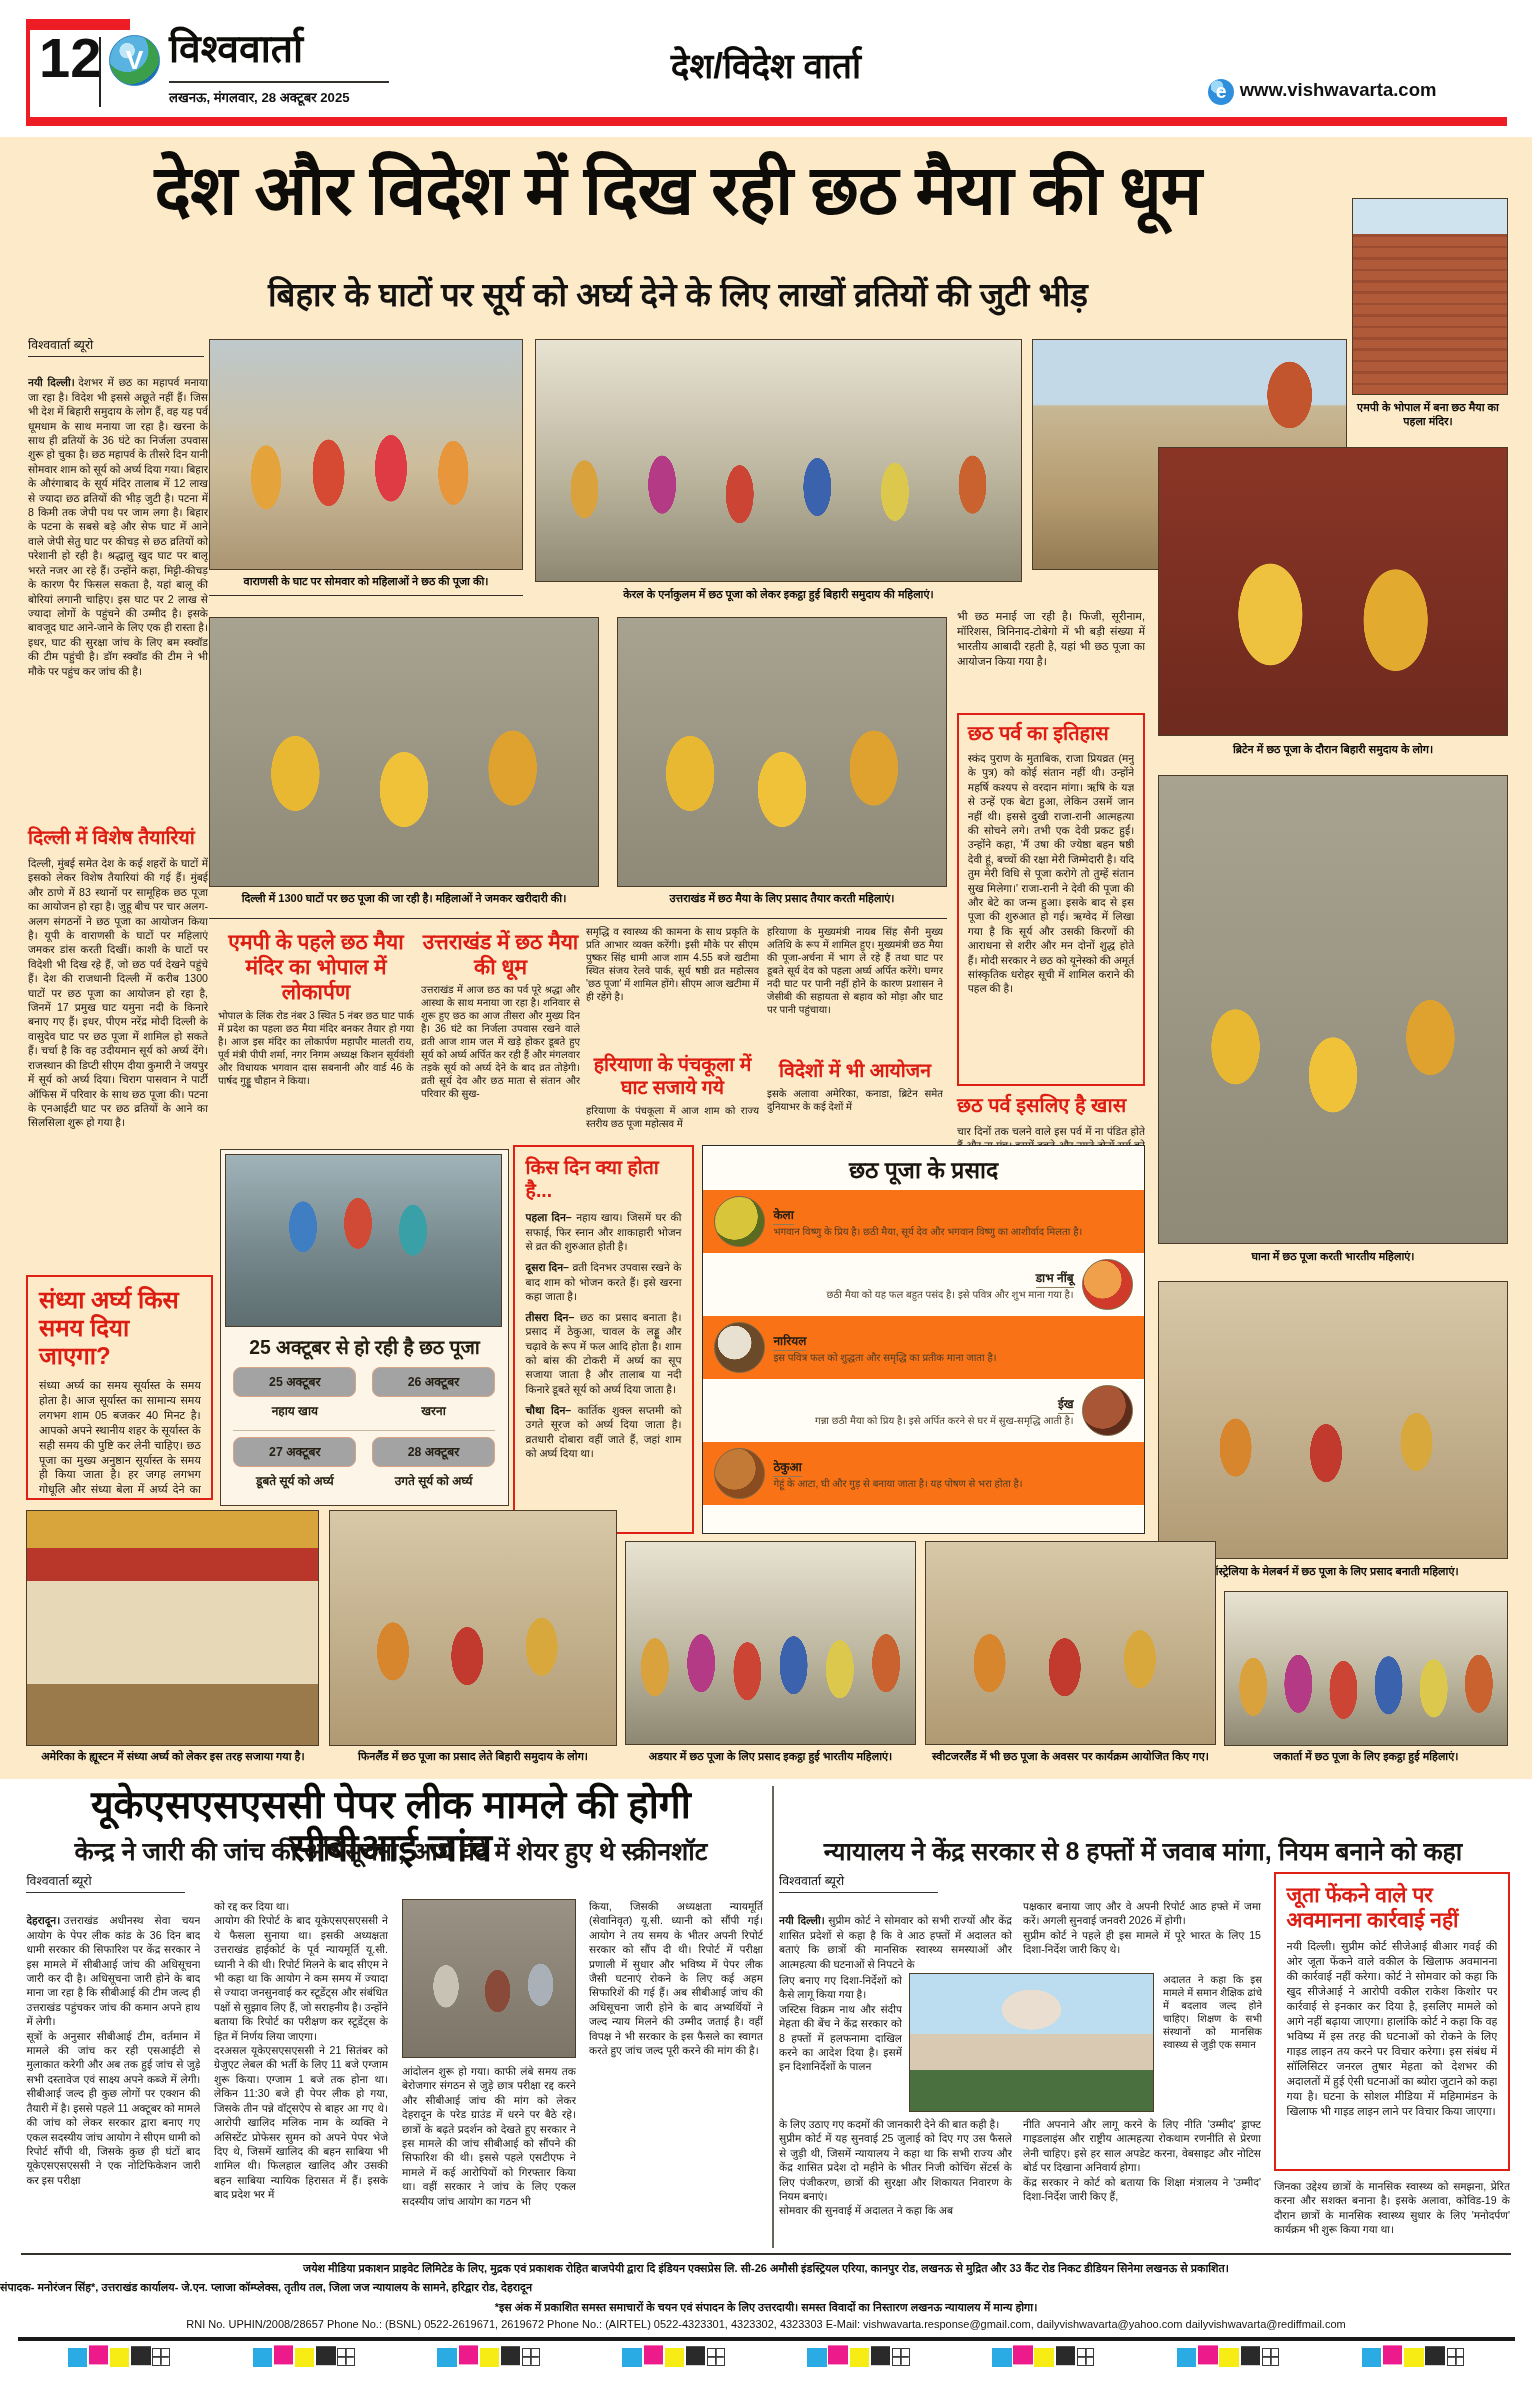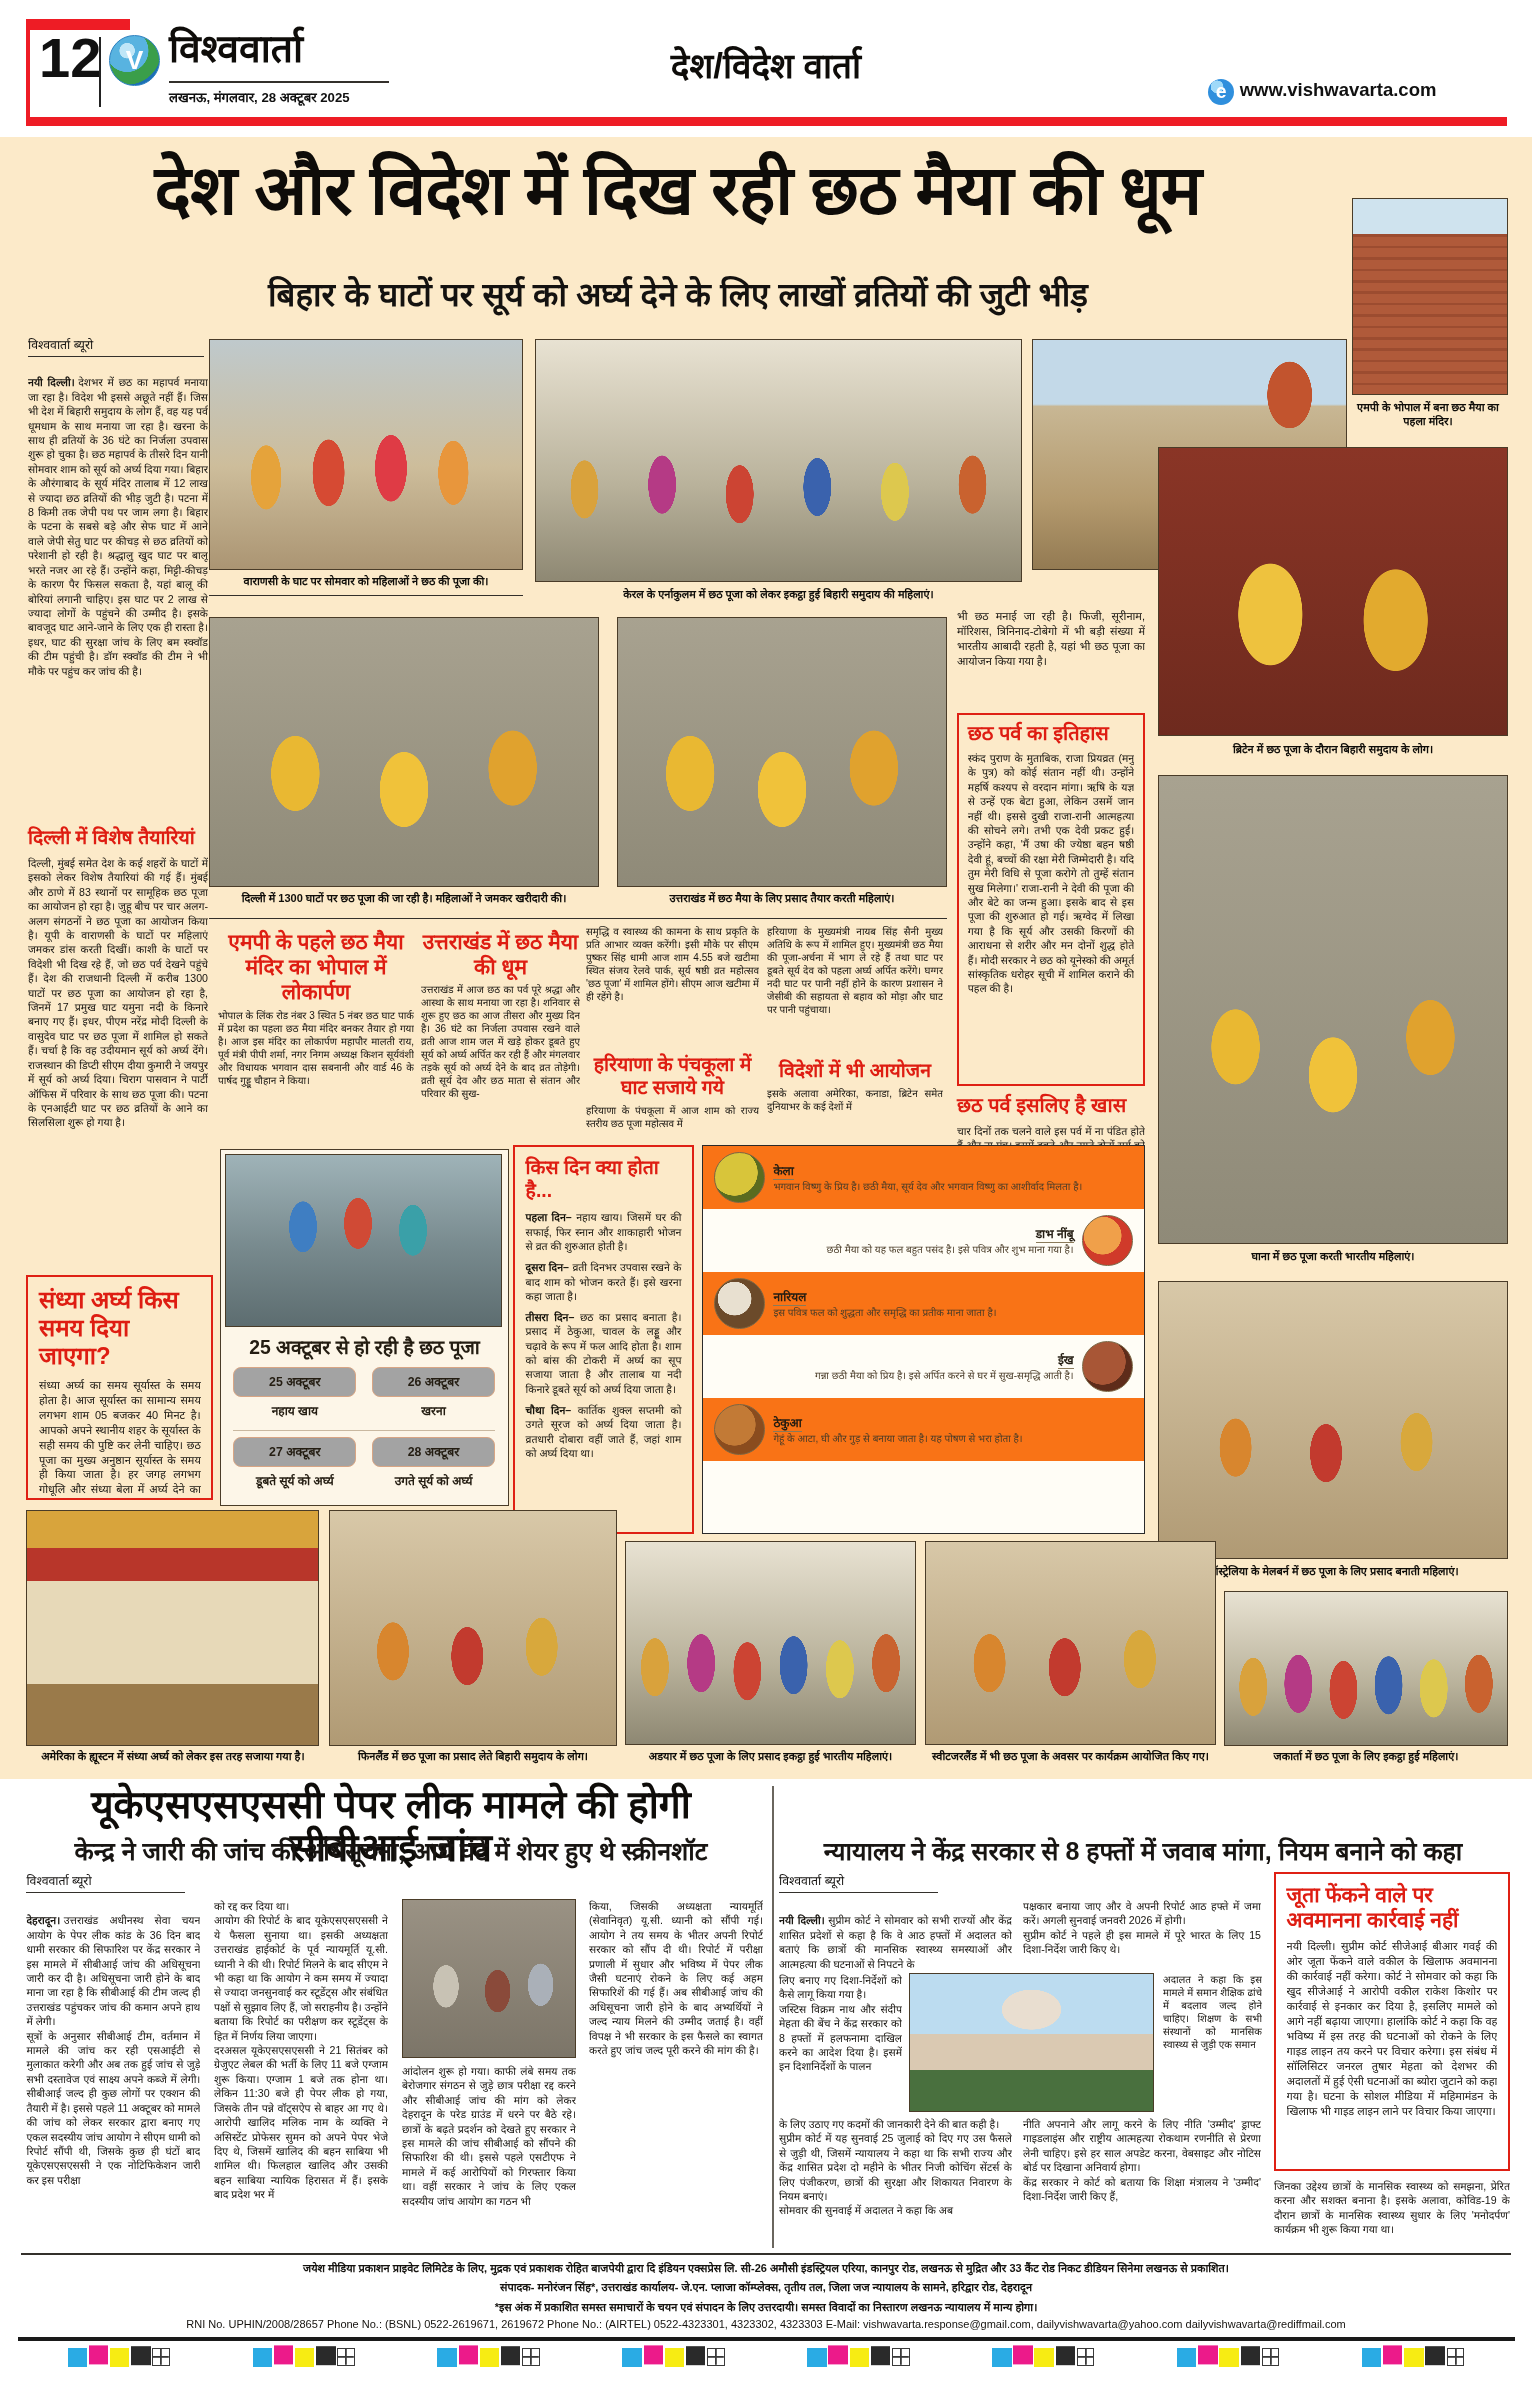--- a/index.html
+++ b/index.html
@@ -213,20 +213,21 @@
 
   <div class="abs redbox" style="left:513px;top:1145px;width:181px;height:389px;background:#fceac9">
     <div class="redh-l" style="font-size:19.4px;margin-bottom:8.8px">किस दिन क्या होता है...</div>
     <p class="day-item"><b>पहला दिन–</b> <span>नहाय खाय। जिसमें घर की सफाई, फिर स्नान और शाकाहारी भोजन से व्रत की शुरुआत होती है।</span></p>
     <p class="day-item"><b>दूसरा दिन–</b> <span>व्रती दिनभर उपवास रखने के बाद शाम को भोजन करते हैं। इसे खरना कहा जाता है।</span></p>
     <p class="day-item"><b>तीसरा दिन–</b> <span>छठ का प्रसाद बनाता है। प्रसाद में ठेकुआ, चावल के लड्डू और चढ़ावे के रूप में फल आदि होता है। शाम को बांस की टोकरी में अर्घ्य का सूप सजाया जाता है और तालाब या नदी किनारे डूबते सूर्य को अर्घ्य दिया जाता है।</span></p>
     <p class="day-item"><b>चौथा दिन–</b> <span>कार्तिक शुक्ल सप्तमी को उगते सूरज को अर्घ्य दिया जाता है। व्रतधारी दोबारा वहीं जाते हैं, जहां शाम को अर्घ्य दिया था।</span></p>
   </div>
 
   <div class="abs" style="left:702px;top:1145px;width:443px;height:389px;background:#fffdf6;border:1.3px solid #2a2a2a;box-sizing:border-box;overflow:hidden">
+    <div style="text-align:center;font-size:23px;font-weight:700;color:#1a160e;padding:7px 0 5.3px">छठ पूजा के प्रसाद</div>
     <div class="pr-row pr-alt">
       <div class="pr-circ" style="background:radial-gradient(circle at 40% 40%,#d8c53a 0 55%,#5a6b1f 56% 100%)"></div>
       <div><span class="pr-name">केला</span>
         <div class="pr-text">भगवान विष्णु के प्रिय है। छठी मैया, सूर्य देव और भगवान विष्णु का आशीर्वाद मिलता है।</div></div>
     </div>
     <div class="pr-row pr-rev">
       <div class="pr-circ" style="background:radial-gradient(circle at 40% 40%,#f0a04a 0 45%,#d03a2a 46% 100%)"></div>
       <div style="text-align:right"><span class="pr-name">डाभ नींबू</span>
         <div class="pr-text">छठी मैया को यह फल बहुत पसंद है। इसे पवित्र और शुभ माना गया है।</div></div>
     </div>
@@ -300,21 +301,21 @@
 केंद्र सरकार ने कोर्ट को बताया कि शिक्षा मंत्रालय ने 'उम्मीद' दिशा-निर्देश जारी किए हैं,</div>
 
   <div class="abs redbox" style="left:1274px;top:1872px;width:236px;height:299px;border-width:2.2px">
     <div class="redh-l" style="font-size:21px;margin-bottom:7px">जूता फेंकने वाले पर अवमानना कार्रवाई नहीं</div>
     <div class="jtext" style="font-size:11px;height:222px">नयी दिल्ली। सुप्रीम कोर्ट सीजेआई बीआर गवई की ओर जूता फेंकने वाले वकील के खिलाफ अवमानना की कार्रवाई नहीं करेगा। कोर्ट ने सोमवार को कहा कि खुद सीजेआई ने आरोपी वकील राकेश किशोर पर कार्रवाई से इनकार कर दिया है, इसलिए मामले को आगे नहीं बढ़ाया जाएगा। हालांकि कोर्ट ने कहा कि वह भविष्य में इस तरह की घटनाओं को रोकने के लिए गाइड लाइन तय करने पर विचार करेगा। इस संबंध में सॉलिसिटर जनरल तुषार मेहता को देशभर की अदालतों में हुई ऐसी घटनाओं का ब्योरा जुटाने को कहा गया है। घटना के सोशल मीडिया में महिमामंडन के खिलाफ भी गाइड लाइन लाने पर विचार किया जाएगा।</div>
   </div>
   <div class="abs jtext" style="left:1274px;top:2179px;width:236px;height:70px">जिनका उद्देश्य छात्रों के मानसिक स्वास्थ्य को समझना, प्रेरित करना और सशक्त बनाना है। इसके अलावा, कोविड-19 के दौरान छात्रों के मानसिक स्वास्थ्य सुधार के लिए 'मनोदर्पण' कार्यक्रम भी शुरू किया गया था।</div>
 
   <div class="abs rule" style="left:21px;top:2253px;width:1490px;height:1.8px"></div>
   <div class="abs" style="left:0;top:2260px;width:1532px;text-align:center;font-size:11px;font-weight:700;color:#15130f">जयेश मीडिया प्रकाशन प्राइवेट लिमिटेड के लिए, मुद्रक एवं प्रकाशक रोहित बाजपेयी द्वारा दि इंडियन एक्सप्रेस लि. सी-26 अमौसी इंडस्ट्रियल एरिया, कानपुर रोड, लखनऊ से मुद्रित और 33 कैंट रोड निकट डीडियन सिनेमा लखनऊ से प्रकाशित।</div>
-  <div class="abs" style="left:0;top:2279px;width:1532px;text-align:center;font-size:11px;font-weight:700;color:#15130f">संपादक- मनोरंजन सिंह*, उत्तराखंड कार्यालय- जे.एन. प्लाजा कॉम्प्लेक्स, तृतीय तल, जिला जज न्यायालय के सामने, हरिद्वार रोड, देहरादून</div>
+  <div class="abs" style="left:0;top:2279px;width:1532px;font-size:11px;font-weight:700;color:#15130f">संपादक- मनोरंजन सिंह*, उत्तराखंड कार्यालय- जे.एन. प्लाजा कॉम्प्लेक्स, तृतीय तल, जिला जज न्यायालय के सामने, हरिद्वार रोड, देहरादून</div>
   <div class="abs" style="left:0;top:2299px;width:1532px;text-align:center;font-size:11px;font-weight:700;color:#15130f">*इस अंक में प्रकाशित समस्त समाचारों के चयन एवं संपादन के लिए उत्तरदायी। समस्त विवादों का निस्तारण लखनऊ न्यायालय में मान्य होगा।</div>
   <div class="abs" style="left:0;top:2318px;width:1532px;text-align:center;font-size:11px;color:#15130f">RNI No. UPHIN/2008/28657 Phone No.:  (BSNL) 0522-2619671, 2619672 Phone No.: (AIRTEL) 0522-4323301, 4323302, 4323303  E-Mail: vishwavarta.response@gmail.com,  dailyvishwavarta@yahoo.com dailyvishwavarta@rediffmail.com</div>
   <div class="abs" style="left:17.6px;top:2337px;width:1497px;height:3.5px;background:#1a1a1a"></div>
 
   <div class="regrow">
     <div class="reg-group">
         <span class="sq c"></span>
         <span class="sq m"></span>
         <span class="sq y"></span>
         <span class="sq k"></span>

